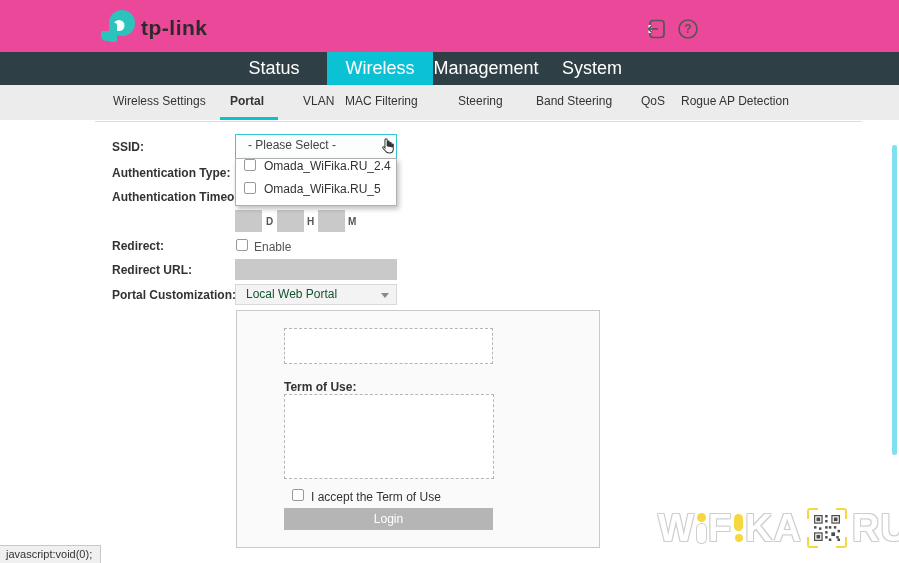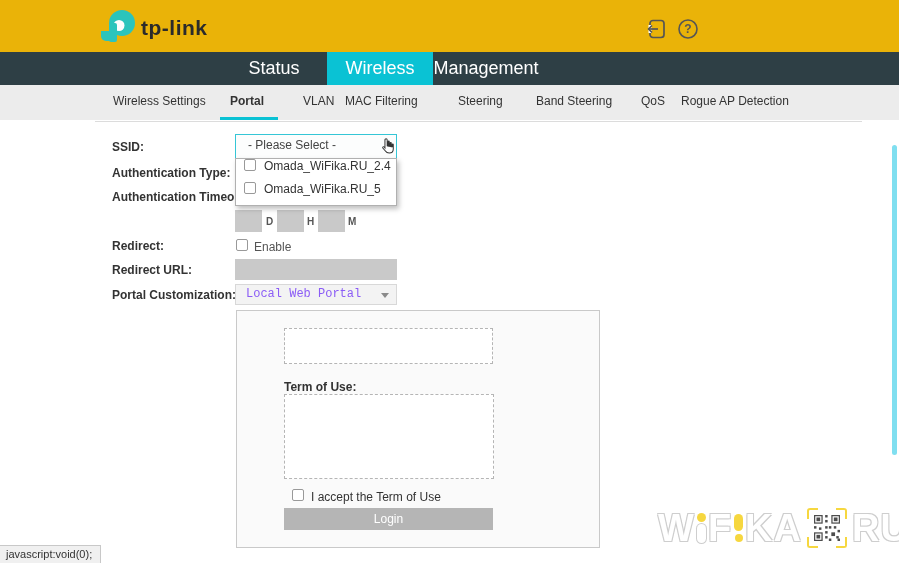--- a/index.html
+++ b/index.html
@@ -1,21 +1,21 @@
 <!DOCTYPE html>
 <html><head>
 <meta charset="utf-8">
 <style>
   * { margin:0; padding:0; box-sizing:border-box; }
   html,body { width:899px; height:563px; overflow:hidden; background:#fff;
     font-family:"Liberation Sans", sans-serif; }
   #screen { position:relative; width:899px; height:563px; background:#fff; }
 
   
-  .header { position:absolute; left:0; top:0; width:899px; height:52px; background:#eab308; }
+  .header { position:absolute; left:0; top:0; width:899px; height:52px; background:#ec4899; }
   .logo { position:absolute; left:98px; top:9px; display:flex; align-items:center; }
   .logo-text { font-size:21px; font-weight:bold; color:#2b2b2b; letter-spacing:0.5px; margin-left:3px; }
   .hdr-icon { position:absolute; top:17px; width:24px; height:24px; cursor:pointer; }
   .hdr-icon.logout { left:645px; }
   .hdr-icon.help  { left:676px; }
 
   
   .navbar { position:absolute; left:0; top:52px; width:899px; height:33px; background:#2e3f45; }
   .nav-tabs { position:absolute; left:221px; top:0; height:33px; display:flex; }
   .nav-tab { width:106px; height:33px; line-height:33px; text-align:center; color:#fff;
@@ -48,22 +48,22 @@
   .dhm-box { position:absolute; top:210px; width:27px; height:22px; background:#c9c9c9; }
   .dhm-unit { position:absolute; top:216px; font-size:10px; font-weight:bold; color:#555; }
 
   .redirect-cb { position:absolute; left:236px; top:239px; }
   .redirect-enable { position:absolute; left:254px; top:240px; font-size:12px; color:#555; }
 
   .redirect-input { position:absolute; left:235px; top:259px; width:162px; height:21px;
     background:#c9c9c9; border:none; }
 
   .pc-select { position:absolute; left:235px; top:284px; width:162px; height:21px;
-    background:#f3f3f3; border:1px solid #d8d8d8; font-size:12px; color:#8b5cf6;
-    line-height:19px; padding-left:10px; cursor:pointer;font-family:Liberation Mono, monospace; }
+    background:#f3f3f3; border:1px solid #d8d8d8; font-size:12px; color:#14532d;
+    line-height:19px; padding-left:10px; cursor:pointer; }
   .pc-arrow { position:absolute; left:381px; top:293px; width:0; height:0;
     border-left:4px solid transparent; border-right:4px solid transparent; border-top:5px solid #8a8a8a; }
 
   
   .preview { position:absolute; left:236px; top:310px; width:364px; height:238px;
     background:#fafafa; border:1px solid #c9c9c9; }
   .dash-box { position:absolute; background:#fff; border:1px dashed #b5b5b5; }
   .dash-box.welcome { left:47px; top:17px; width:209px; height:36px; }
   .dash-box.terms   { left:47px; top:83px; width:210px; height:85px; }
   .term-label { position:absolute; left:47px; top:69px; font-size:12px; font-weight:bold; color:#333; }
@@ -124,20 +124,21 @@
       <circle cx="12" cy="12" r="9" fill="none" stroke="#555" stroke-width="1.6"></circle>
       <text x="12" y="16.2" font-size="12" font-weight="bold" fill="#555" text-anchor="middle" font-family="Liberation Sans, sans-serif">?</text>
     </svg>
   </div>
 
   <div class="navbar">
     <div class="nav-tabs">
       <div class="nav-tab">Status</div>
       <div class="nav-tab active">Wireless</div>
       <div class="nav-tab">Management</div>
+      <div class="nav-tab">System</div>
     </div>
   </div>
 
   <div class="subnav">
     <span class="subnav-item" style="left:113px">Wireless Settings</span>
     <span class="subnav-item active" style="left:230px">Portal</span>
     <span class="subnav-item" style="left:303px">VLAN</span>
     <span class="subnav-item" style="left:345px">MAC Filtering</span>
     <span class="subnav-item" style="left:458px">Steering</span>
     <span class="subnav-item" style="left:536px">Band Steering</span>

